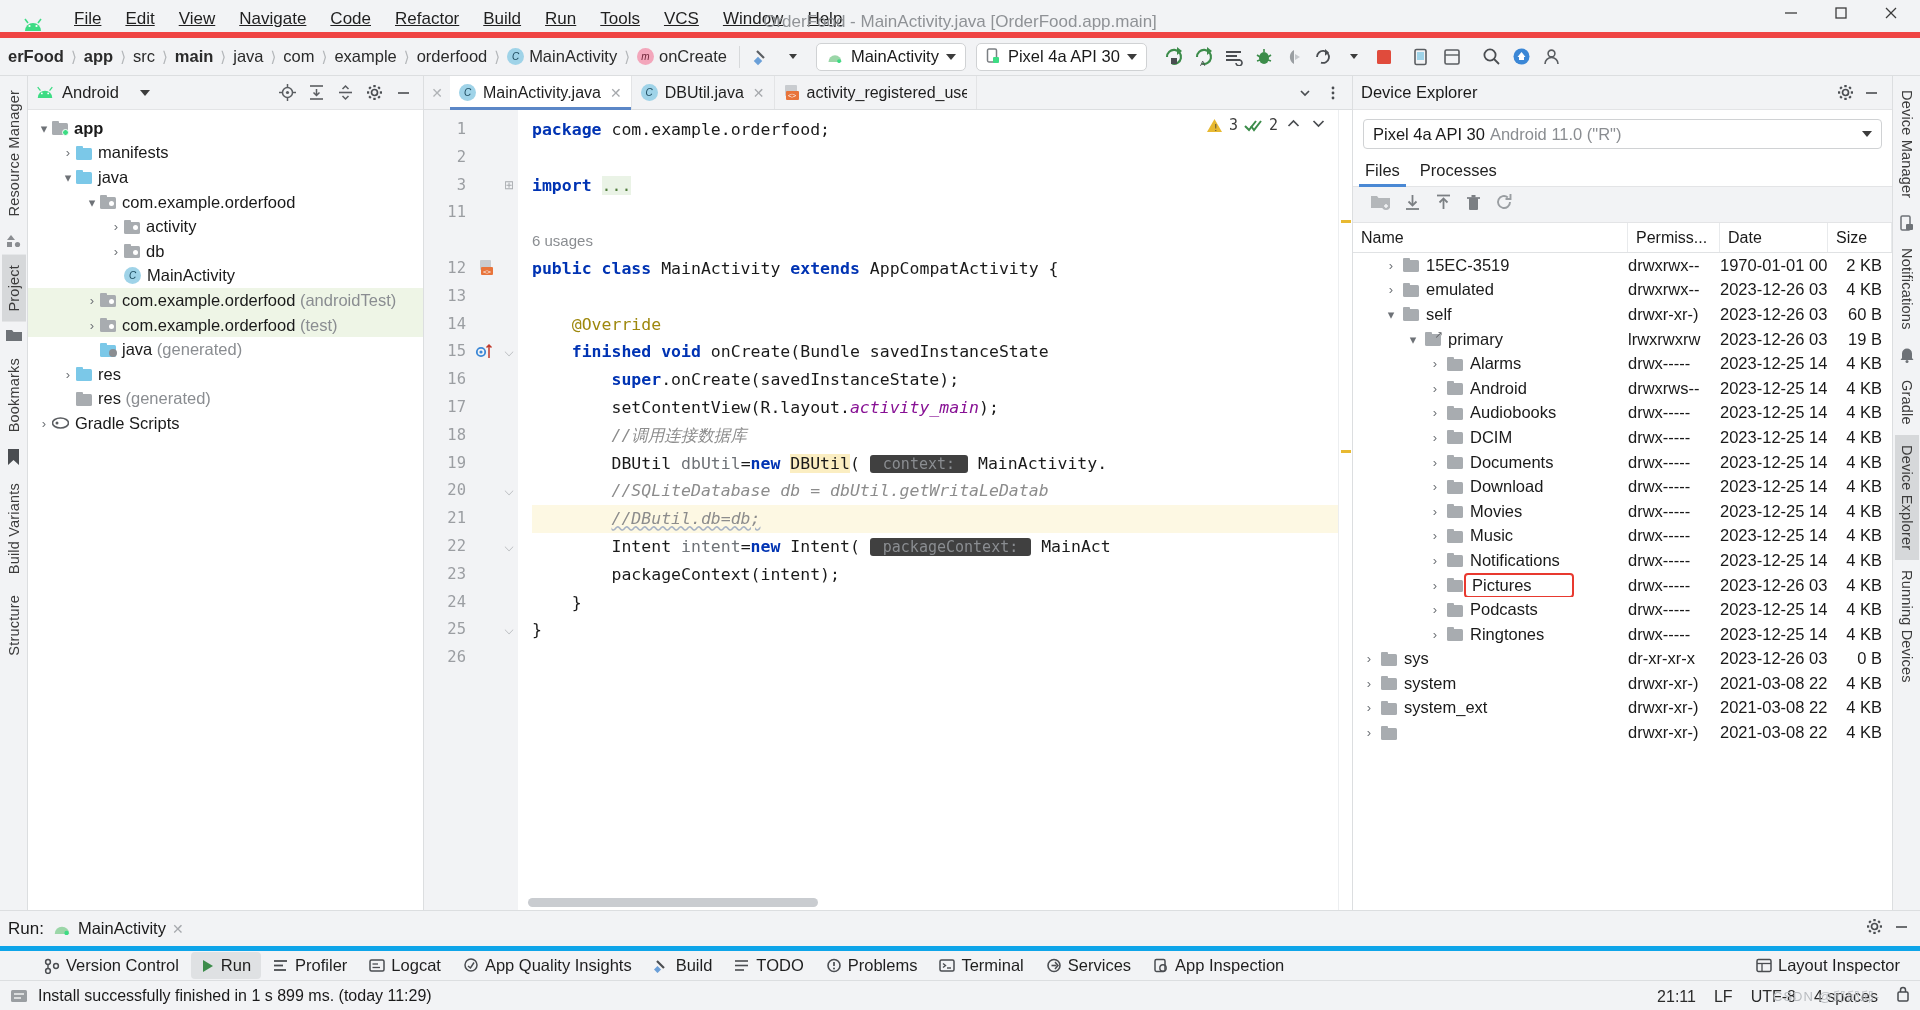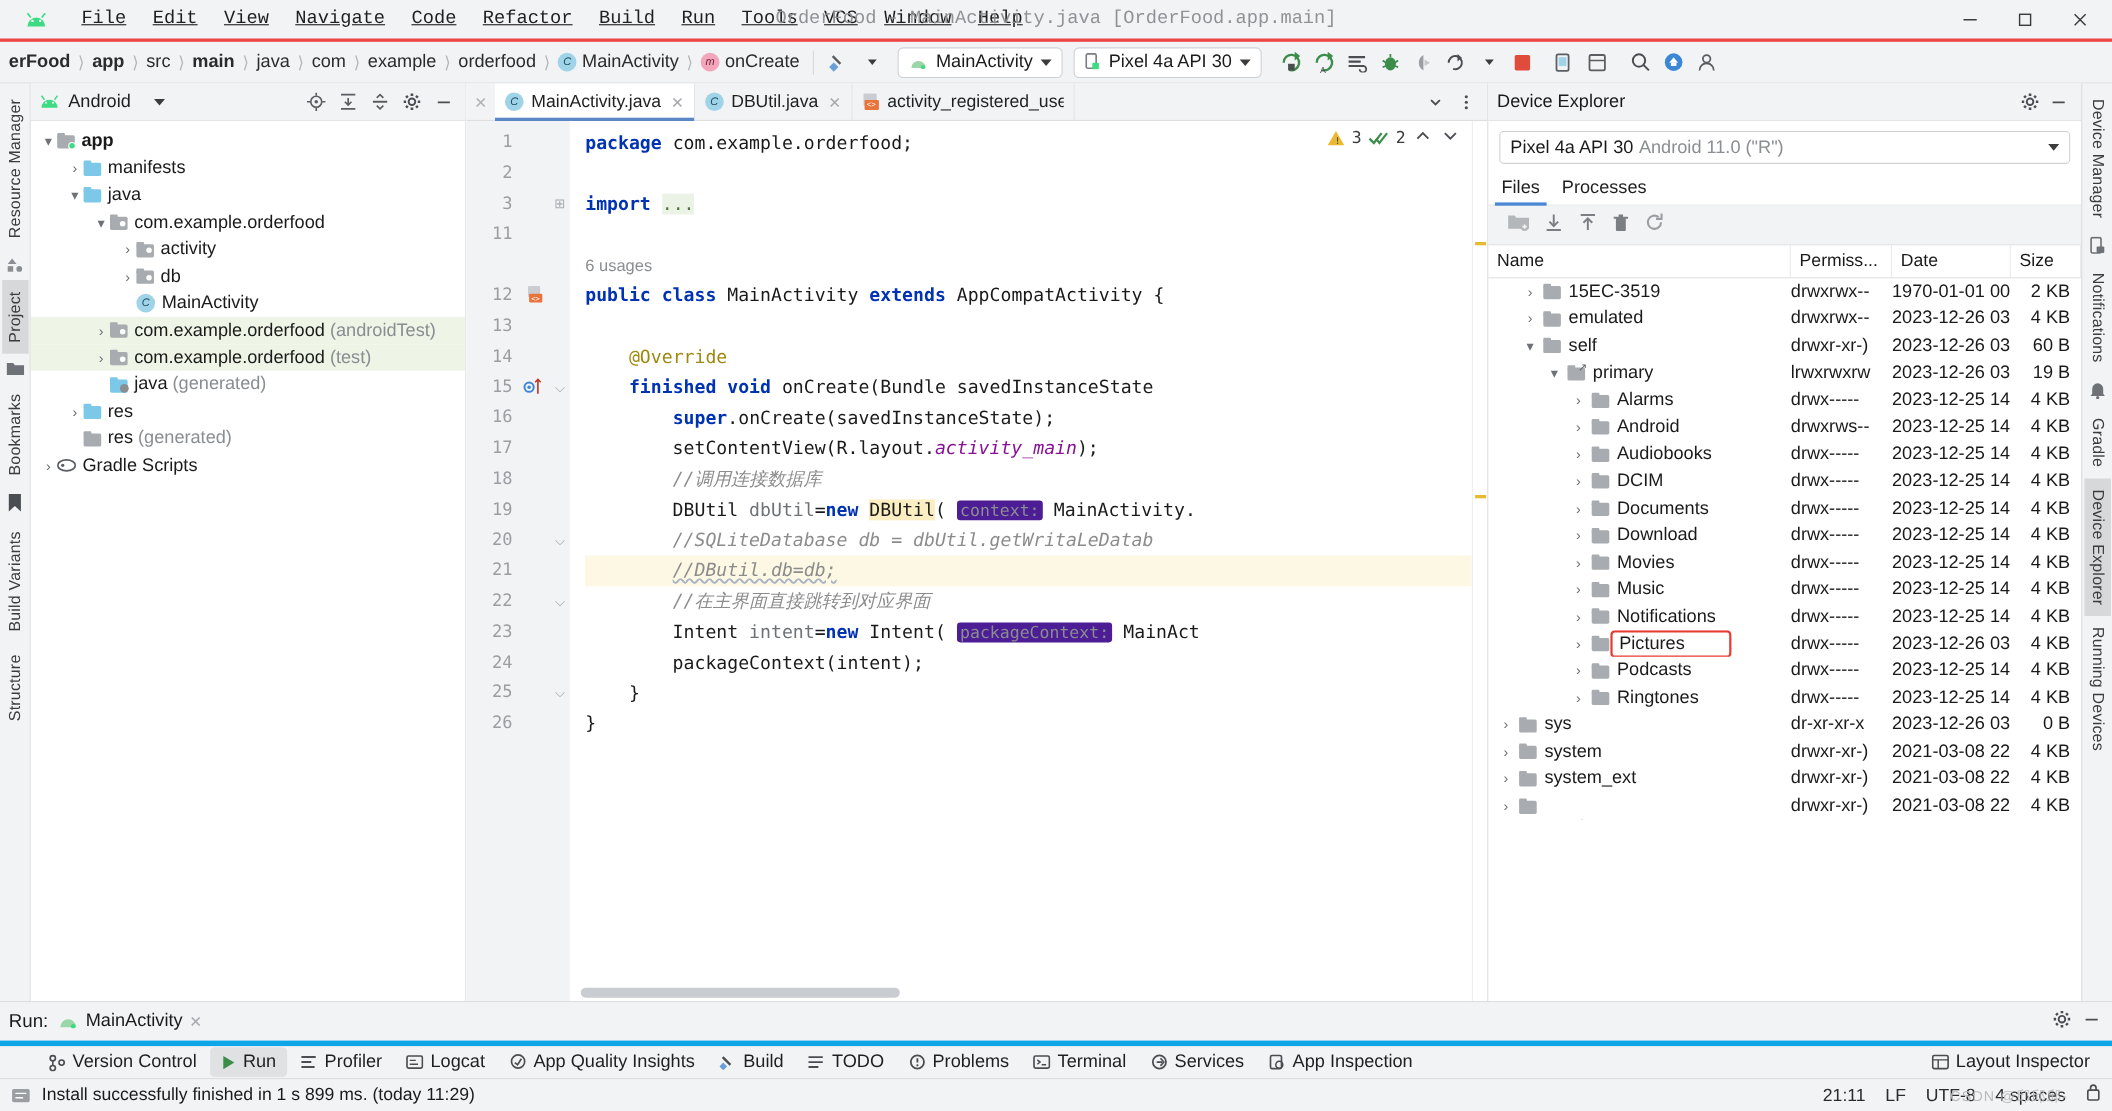--- a/index.html
+++ b/index.html
@@ -8,23 +8,23 @@
     font-family: "Liberation Sans", sans-serif;
     font-size: 17px;
     color: #1a1a1a;
     background: #f7f8fa;
     overflow: hidden;
   }
   .app { width: 1920px; height: 1010px; display: flex; flex-direction: column; background:#f2f3f5; }
 
   
   .titlebar {
-    height: 38px; display: flex; align-items: center;
-    background: #f2f3f5; border-bottom: 3px solid #ef4444;
-    position: relative; flex: 0 0 38px; font-family: Liberation Mono, monospace;
+    height: 38px; display: flex; align-items: flex-end;
+    background: #f2f3f5; border-bottom: 6px solid #ef4444;
+    position: relative; flex: 0 0 38px;
   }
   .droid-logo { margin-left: 22px; margin-right: 18px; display:flex; align-items:center; }
   .menu { display: flex; align-items: center; gap: 0px; }
   .menu-item {
     padding: 3px 12px; font-size: 17px; color: #1f1f1f; cursor: default;
     white-space: nowrap;
   }
   .menu-item u { text-decoration: underline; }
   .win-title {
     position: absolute; left: 0; right: 0; text-align: center;
@@ -146,21 +146,21 @@
   .code {
     flex:1 1 auto; padding-top:6px; padding-left: 14px;
     font-family:"DejaVu Sans Mono", monospace; font-size:16.5px; position:relative; overflow:hidden;
   }
   .cline { height:27.8px; line-height:27.8px; white-space:pre; }
   .cline.hlline { background:#fdf8e3; }
   .kw { color:#0033b3; font-weight:bold; }
   .an { color:#9e880d; }
   .cm { color:#8c8c8c; font-style:italic; }
   .fld { color:#871094; font-style:italic; }
-  .hint { background:#4c1d95; color:#8a8d91; border-radius:3px; padding: 0 3px; font-size:15px;text-align:right;}
+  .hint { background:#404040; color:#8a8d91; border-radius:3px; padding: 0 13px; font-size:15px;text-align:right;}
   .usages { color:#8a8d91; font-size:15px; font-family:"Liberation Sans", sans-serif; }
   .hlw { background:#fbeec2; }
   .dots { background:#eaf3e6; color:#4f7a3a; }
   .inspect {
     position:absolute; right: 10px; top: 6px; display:flex; align-items:center; gap:6px;
     font-size:15px; color:#3c3c3c; z-index:4;
   }
   .marker-bar { width:14px; flex:0 0 14px; background:#fff; position:relative; border-left:1px solid #eceef0; }
   .mk { position:absolute; left:2px; width:10px; height:3px; }
   .hscroll { position:absolute; left:86px; bottom:3px; height:9px; background:#c9ccd0; border-radius:5px; }
@@ -753,21 +753,20 @@
           <div class="cline"><span class="kw">public class</span> MainActivity <span class="kw">extends</span> AppCompatActivity {</div>
           <div class="cline"></div>
           <div class="cline">    <span class="an">@Override</span></div>
           <div class="cline">    <span class="kw">finished void</span> onCreate(Bundle savedInstanceState</div>
           <div class="cline">        <span class="kw">super</span>.onCreate(savedInstanceState);</div>
           <div class="cline">        setContentView(R.layout.<span class="fld">activity_main</span>);</div>
           <div class="cline">        <span class="cm">//调用连接数据库</span></div>
           <div class="cline">        DBUtil <span style="color:#6e7277;">dbUtil</span>=<span class="kw">new</span> <span class="hlw">DBUtil</span>( <span class="hint">context:</span> MainActivity.</div>
           <div class="cline">        <span class="cm">//SQLiteDatabase db = dbUtil.getWritaLeDatab</span></div>
           <div class="cline hlline">        <span class="cm" style="text-decoration: underline wavy #a8b3c4;">//DButil.db=db;</span></div>
-          <div class="cline">        <span class="cm">//在主界面直接跳转到对应界面</span></div>
           <div class="cline">        Intent <span style="color:#6e7277;">intent</span>=<span class="kw">new</span> Intent( <span class="hint">packageContext:</span> MainAct</div>
           <div class="cline">        packageContext(intent);</div>
           <div class="cline">    }</div>
           <div class="cline">}</div>
           <div class="hscroll" style="left:10px;width:290px;"></div>
         </div>
         <div class="marker-bar">
           <div class="mk" style="top:110px;background:#e8b931;"></div>
           <div class="mk" style="top:340px;background:#e8b931;"></div>
         </div>

